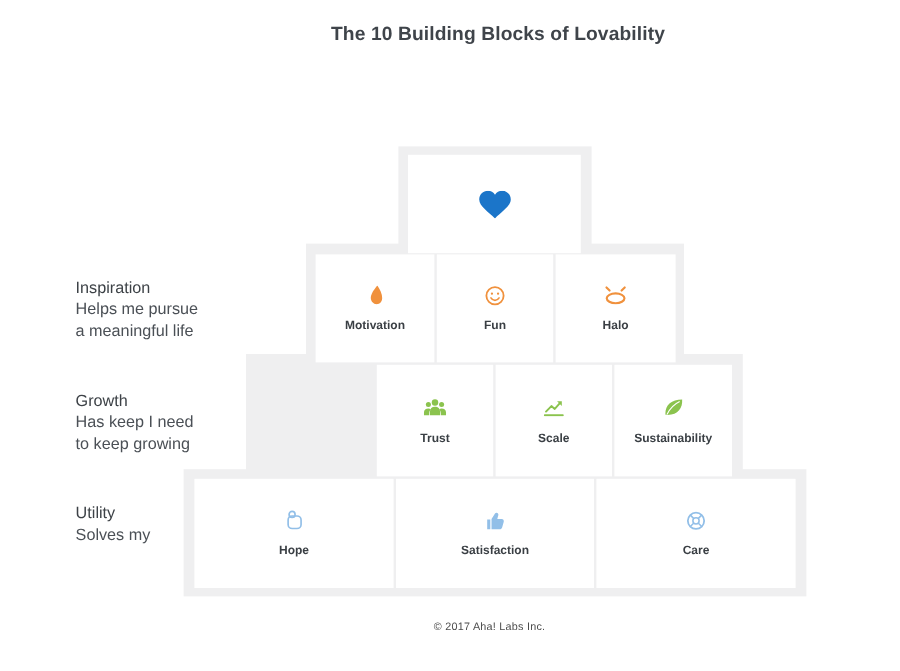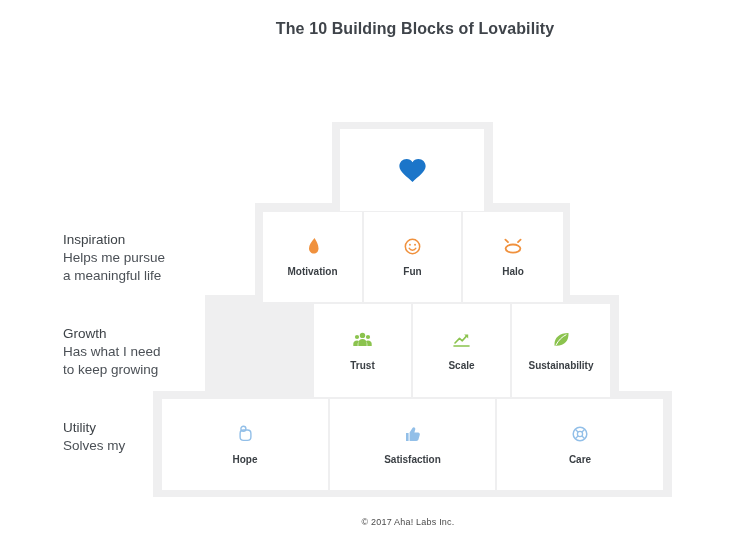--- a/index.html
+++ b/index.html
@@ -140,21 +140,21 @@
     <div class="cell-label">Care</div>
   </div>
 
   <div class="side-label" style="top:231px">
     <div class="head">Inspiration</div>
     <div>Helps me pursue</div>
     <div>a meaningful life</div>
   </div>
   <div class="side-label" style="top:325px">
     <div class="head">Growth</div>
-    <div>Has what I need</div>
+    <div>Has keep I need</div>
     <div>to keep growing</div>
   </div>
   <div class="side-label" style="top:419px">
     <div class="head">Utility</div>
     <div>Solves my</div>
   </div>
 
   <div class="footer">© 2017 Aha! Labs Inc.</div>
 
 </div>

